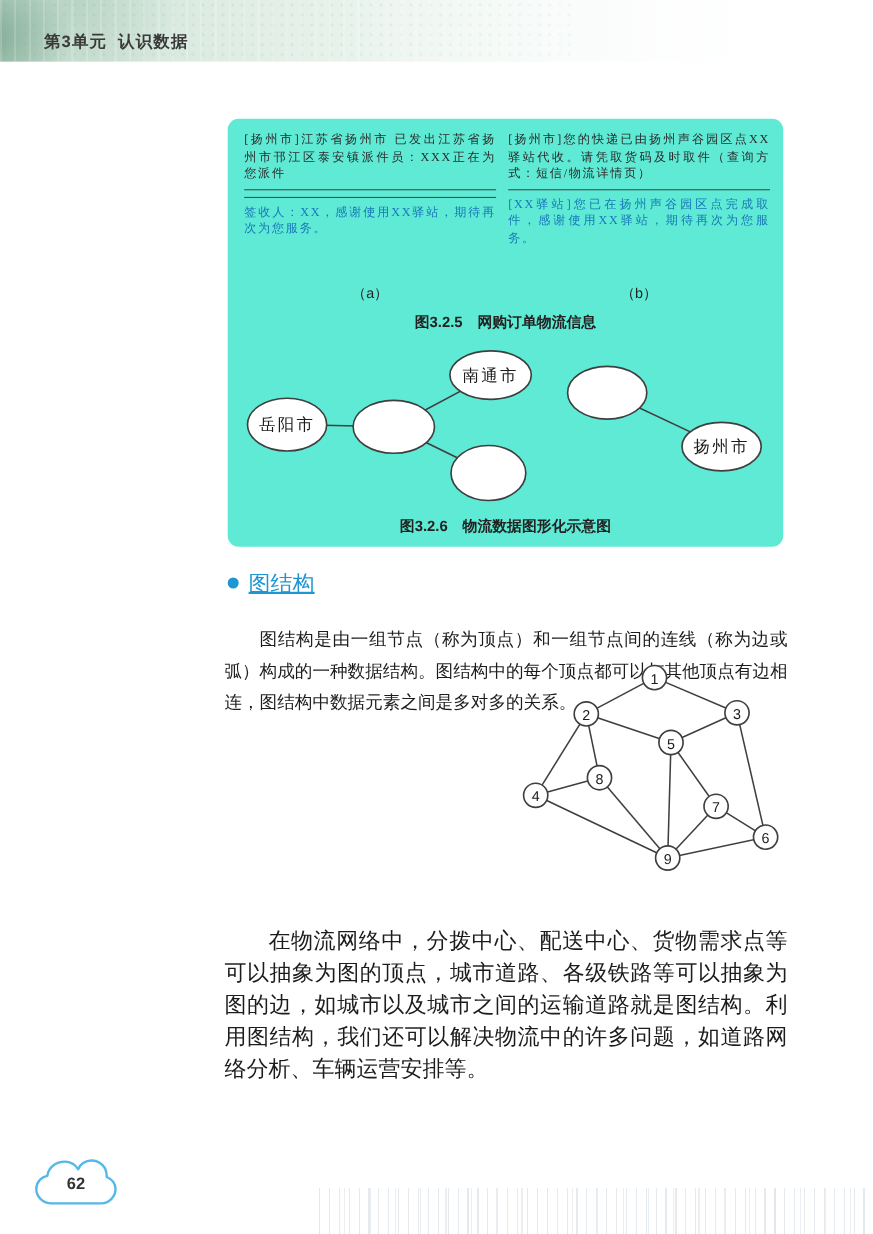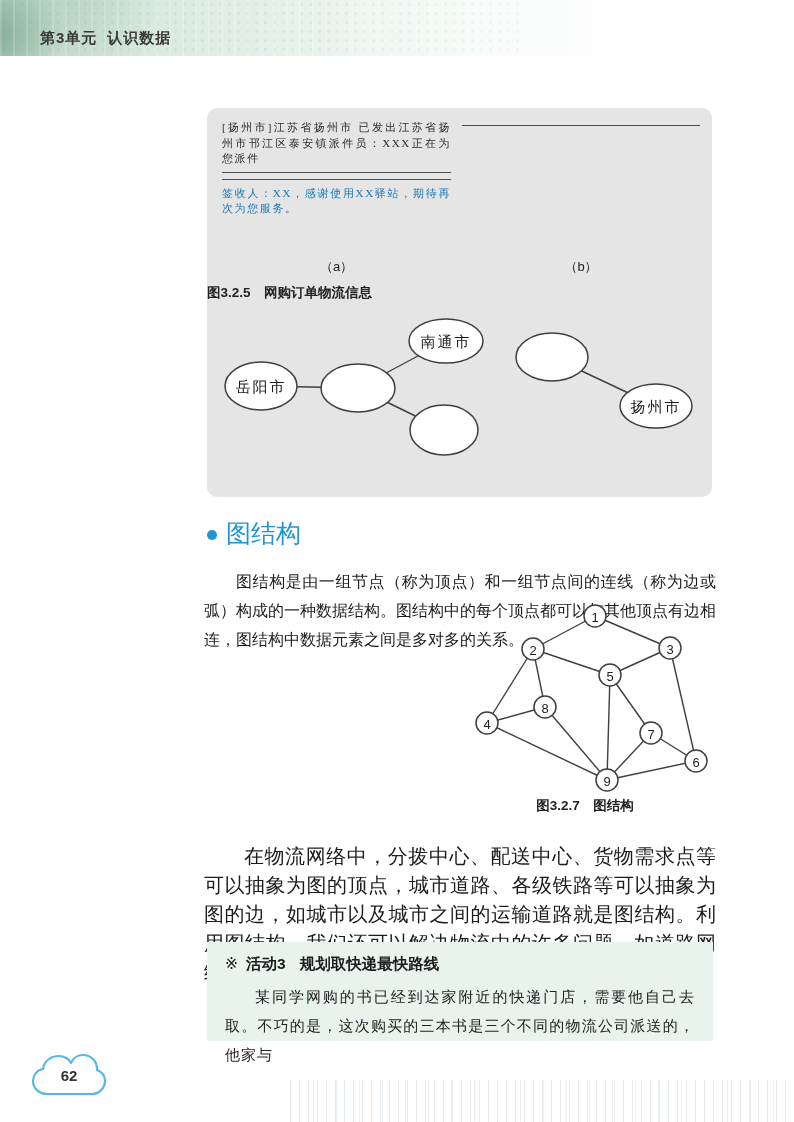--- a/index.html
+++ b/index.html
@@ -19,50 +19,50 @@
     background-size:auto,9px 9px;}
   .banner-fade{position:absolute;left:0;top:0;width:794px;height:56px;
     background:linear-gradient(90deg,rgba(255,255,255,0) 40%,rgba(255,255,255,0.85) 95%);}
   .unit-heading{position:absolute;left:40px;top:29px;
     font-family:"Liberation Sans","DejaVu Sans",sans-serif;font-weight:bold;
     font-size:15px;color:#3a3a3a;letter-spacing:1px;}
   .unit-heading .gap{display:inline-block;width:10px;}
 
   
   .fig-panel{position:absolute;left:207px;top:108px;width:505px;height:389px;
-    background:#e5e5e5;border-radius:10px;}
+    background:#5eead4;border-radius:10px;}
   .msg-col{position:absolute;top:12px;font-size:11px;line-height:15.5px;
     letter-spacing:1.6px;color:#2b2b2b;text-align:justify;}
   .msg-col-a{left:15px;width:229px;}
   .msg-col-b{left:255px;width:238px;}
   .msg{margin:0 0 5px 0;}
   .msg-blue{color:var(--msg-blue);}
   .msg-divider{border:none;border-top:1px solid #4c4c4c;margin:5px 0 6px 0;}
   .sub-label{position:absolute;top:150px;text-align:center;font-size:13px;color:#222;
     font-family:"Liberation Sans","DejaVu Sans",sans-serif;}
   .sub-label-a{left:15px;width:229px;}
   .sub-label-b{left:255px;width:238px;}
-  .fig-caption{position:absolute;left:0;width:505px;
+  .fig-caption{position:absolute;left:0;width:505px;text-align:center;
     font-family:"Liberation Sans","DejaVu Sans",sans-serif;font-weight:bold;
     font-size:13.5px;color:#222;}
   .caption-325{top:176px;}
   .caption-326{top:362px;}
   #fig326-svg{position:absolute;left:0;top:202px;}
 
   
   .g-edge{stroke:#3f3f3f;stroke-width:1.4;}
   .g-node{fill:#ffffff;stroke:#3f3f3f;stroke-width:1.5;}
   #fig326-svg text{font-family:"Liberation Serif","DejaVu Serif",serif;font-size:15px;
     fill:#1c1c1c;text-anchor:middle;dominant-baseline:central;letter-spacing:2px;}
   #fig327-svg text{font-family:"Liberation Sans","DejaVu Sans",sans-serif;font-size:13px;
     fill:#1c1c1c;text-anchor:middle;dominant-baseline:central;}
 
   
-  .section-heading{position:absolute;left:207px;top:517px;font-size:25px;
-    font-family:"Liberation Sans","DejaVu Sans",sans-serif;color:var(--accent-blue);}
+  .section-heading{position:absolute;left:207px;top:517px;font-size:20px;
+    font-family:"Liberation Sans","DejaVu Sans",sans-serif;color:var(--accent-blue);text-decoration:underline;}
   .section-heading .bullet{display:inline-block;width:10px;height:10px;border-radius:50%;
     background:var(--accent-blue);margin-right:9px;vertical-align:2px;}
 
   
   .para{position:absolute;text-align:justify;color:#1c1c1c;}
   .para-indent{text-indent:2em;}
   .para-intro{left:204px;top:551px;width:512px;font-size:16px;line-height:29px;}
   .para-figdesc{left:204px;top:655px;width:282px;font-size:15.5px;line-height:25.6px;}
   .para-logistics{left:204px;top:822px;width:512px;font-size:20px;line-height:29px;}
 
@@ -107,21 +107,23 @@
   <section class="fig-panel">
 
     <div class="msg-col msg-col-a">
       <p class="msg">[扬州市]江苏省扬州市 已发出江苏省扬州市邗江区泰安镇派件员：XXX正在为您派件</p>
       <hr class="msg-divider">
       <hr class="msg-divider">
       <p class="msg msg-blue">签收人：XX，感谢使用XX驿站，期待再次为您服务。</p>
     </div>
 
     <div class="msg-col msg-col-b">
+      <p class="msg">[扬州市]您的快递已由扬州声谷园区点XX驿站代收。请凭取货码及时取件（查询方式：短信/物流详情页）</p>
       <hr class="msg-divider">
+      <p class="msg msg-blue">[XX驿站]您已在扬州声谷园区点完成取件，感谢使用XX驿站，期待再次为您服务。</p>
     </div>
 
     <div class="sub-label sub-label-a">（a）</div>
     <div class="sub-label sub-label-b">（b）</div>
 
     <div class="fig-caption caption-325">图3.2.5　网购订单物流信息</div>
 
     <svg id="fig326-svg" width="505" height="155">
         <line x1="54" y1="76" x2="151" y2="78" class="g-edge"></line>
         <line x1="151" y1="78" x2="239" y2="31" class="g-edge"></line>
@@ -131,20 +133,21 @@
         <text x="54" y="77">岳阳市</text>
         <ellipse cx="151" cy="78" rx="37" ry="24" class="g-node"></ellipse>
         <ellipse cx="239" cy="31" rx="37" ry="22" class="g-node"></ellipse>
         <text x="239" y="32">南通市</text>
         <ellipse cx="237" cy="120" rx="34" ry="25" class="g-node"></ellipse>
         <ellipse cx="345" cy="47" rx="36" ry="24" class="g-node"></ellipse>
         <ellipse cx="449" cy="96" rx="36" ry="22" class="g-node"></ellipse>
         <text x="449" y="97">扬州市</text>
       </svg>
 
+    <div class="fig-caption caption-326">图3.2.6　物流数据图形化示意图</div>
   </section>
 
   <h2 class="section-heading" style="margin:0;font-weight:normal;">
     <span class="bullet"></span><span>图结构</span>
   </h2>
 
   <p class="para para-indent para-intro">图结构是由一组节点（称为顶点）和一组节点间的连线（称为边或弧）构成的一种数据结构。图结构中的每个顶点都可以与其他顶点有边相连，图结构中数据元素之间是多对多的关系。</p>
 
 
   <svg id="fig327-svg" width="270" height="197">
@@ -175,30 +178,23 @@
       <text x="95" y="108">8</text>
       <circle cx="37" cy="123" r="11" class="g-node"></circle>
       <text x="37" y="124">4</text>
       <circle cx="201" cy="133" r="11" class="g-node"></circle>
       <text x="201" y="134">7</text>
       <circle cx="246" cy="161" r="11" class="g-node"></circle>
       <text x="246" y="162">6</text>
       <circle cx="157" cy="180" r="11" class="g-node"></circle>
       <text x="157" y="181">9</text>
     </svg>
-  <div class="caption-327">图3.2.7　图结构</div>
 
   <p class="para para-indent para-logistics">在物流网络中，分拨中心、配送中心、货物需求点等可以抽象为图的顶点，城市道路、各级铁路等可以抽象为图的边，如城市以及城市之间的运输道路就是图结构。利用图结构，我们还可以解决物流中的许多问题，如道路网络分析、车辆运营安排等。</p>
 
-  <section class="activity-box">
-    <h3 class="activity-title">
-      <span class="marker">※</span><span>活动3</span><span class="gap"></span><span>规划取快递最快路线</span>
-    </h3>
-    <p class="activity-body">某同学网购的书已经到达家附近的快递门店，需要他自己去取。不巧的是，这次购买的三本书是三个不同的物流公司派送的，他家与</p>
-  </section>
 
   <svg id="cloud-svg" width="78" height="50" viewBox="0 0 78 50">
     <path d="M17,43 C9,43 3,37 3,30 C3,24 7,19 13,18 C14,10 21,5 29,5 C34,5 39,8 41,12 C43,7 48,4 53,4 C61,4 67,10 67,18 L67,19 C72,21 75,25 75,30 C75,37 69,43 62,43 Z" fill="#ffffff" stroke="#56b8e8" stroke-width="2.2" stroke-linejoin="round"></path>
     <text x="39" y="30">62</text>
   </svg>
 
   <div class="barcode-strip"></div>
 </div>
 
 </body></html>

